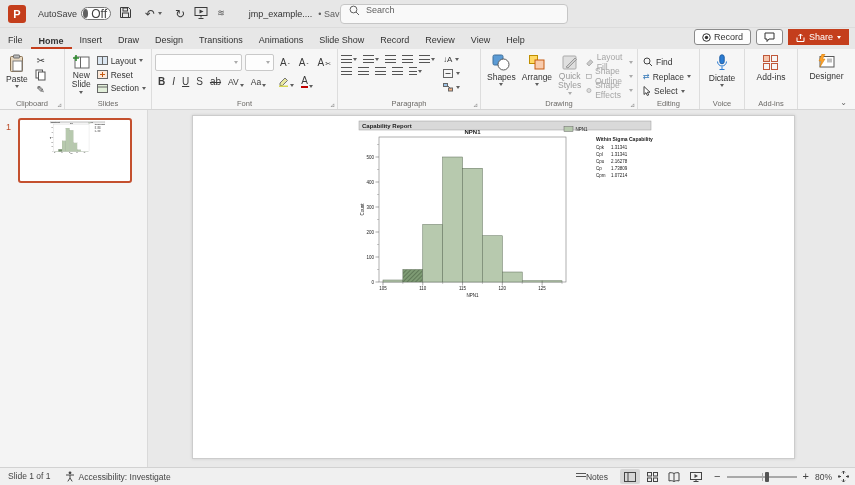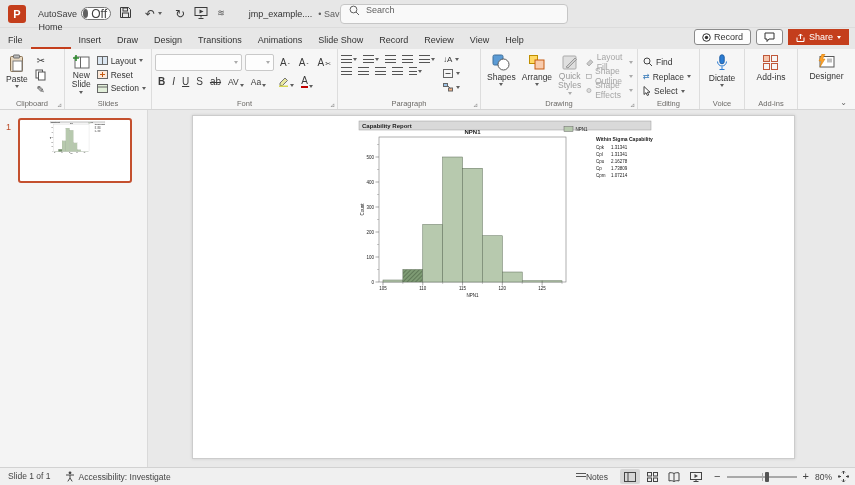--- a/index.html
+++ b/index.html
@@ -25,21 +25,21 @@
   .avatar { width:18px; height:18px; border-radius:50%; background:#33425a; position:relative; overflow:hidden; margin-right:10px; }
   .avatar::before { content:""; position:absolute; left:5px; top:3px; width:8px; height:8px; border-radius:50%; background:#b9a18c; }
   .avatar::after { content:""; position:absolute; left:3px; top:11px; width:12px; height:8px; border-radius:6px 6px 0 0; background:#22303f; }
   .gem { color:#666; font-size:11px; margin-right:6px; }
   .winbtn { width:32px; height:28px; display:flex; align-items:center; justify-content:center; color:#444; font-size:11px; }
   .maxbox { width:8px; height:8px; border:1px solid #444; }
 
   
   .tabrow { height:21px; background:#e7e7e7; display:flex; align-items:flex-end; position:relative; }
   .tab { padding:3px 8px 4px; font-size:9px; color:#333; }
-  .tab.active { font-weight:normal; border-bottom:2.5px solid #c43e1c; padding-bottom:15px; }
+  .tab.active { font-weight:bold; border-bottom:2.5px solid #c43e1c; padding-bottom:1px; }
   .tabrow-right { position:absolute; right:6px; top:1px; display:flex; align-items:center; gap:5px; }
   .pillbtn { border:1px solid #8a8a8a; background:#fdfdfd; border-radius:3px; height:16px; display:flex; align-items:center; gap:3px; padding:0 7px; font-size:9px; color:#333; }
   .sharebtn { background:#c43e1c; color:#fff; border:none; border-radius:0; height:16px; display:flex; align-items:center; gap:4px; padding:0 8px; font-size:9px; }
 
   
   .ribbon { height:61px; background:#f6f6f6; border-bottom:1px solid #d5d5d5; display:flex; position:relative; }
   .group { position:relative; border-right:1px solid #dddddd; height:100%; padding:3px 3px 12px; display:flex; }
   .group-label { position:absolute; bottom:1px; left:0; right:0; text-align:center; font-size:7.5px; color:#6c6a67; }
   .launcher { position:absolute; bottom:1px; right:2px; font-size:6px; color:#888; }
   .bigbtn { display:flex; flex-direction:column; align-items:center; justify-content:flex-start; gap:1px; font-size:8.5px; color:#333; padding:2px 3px; }

